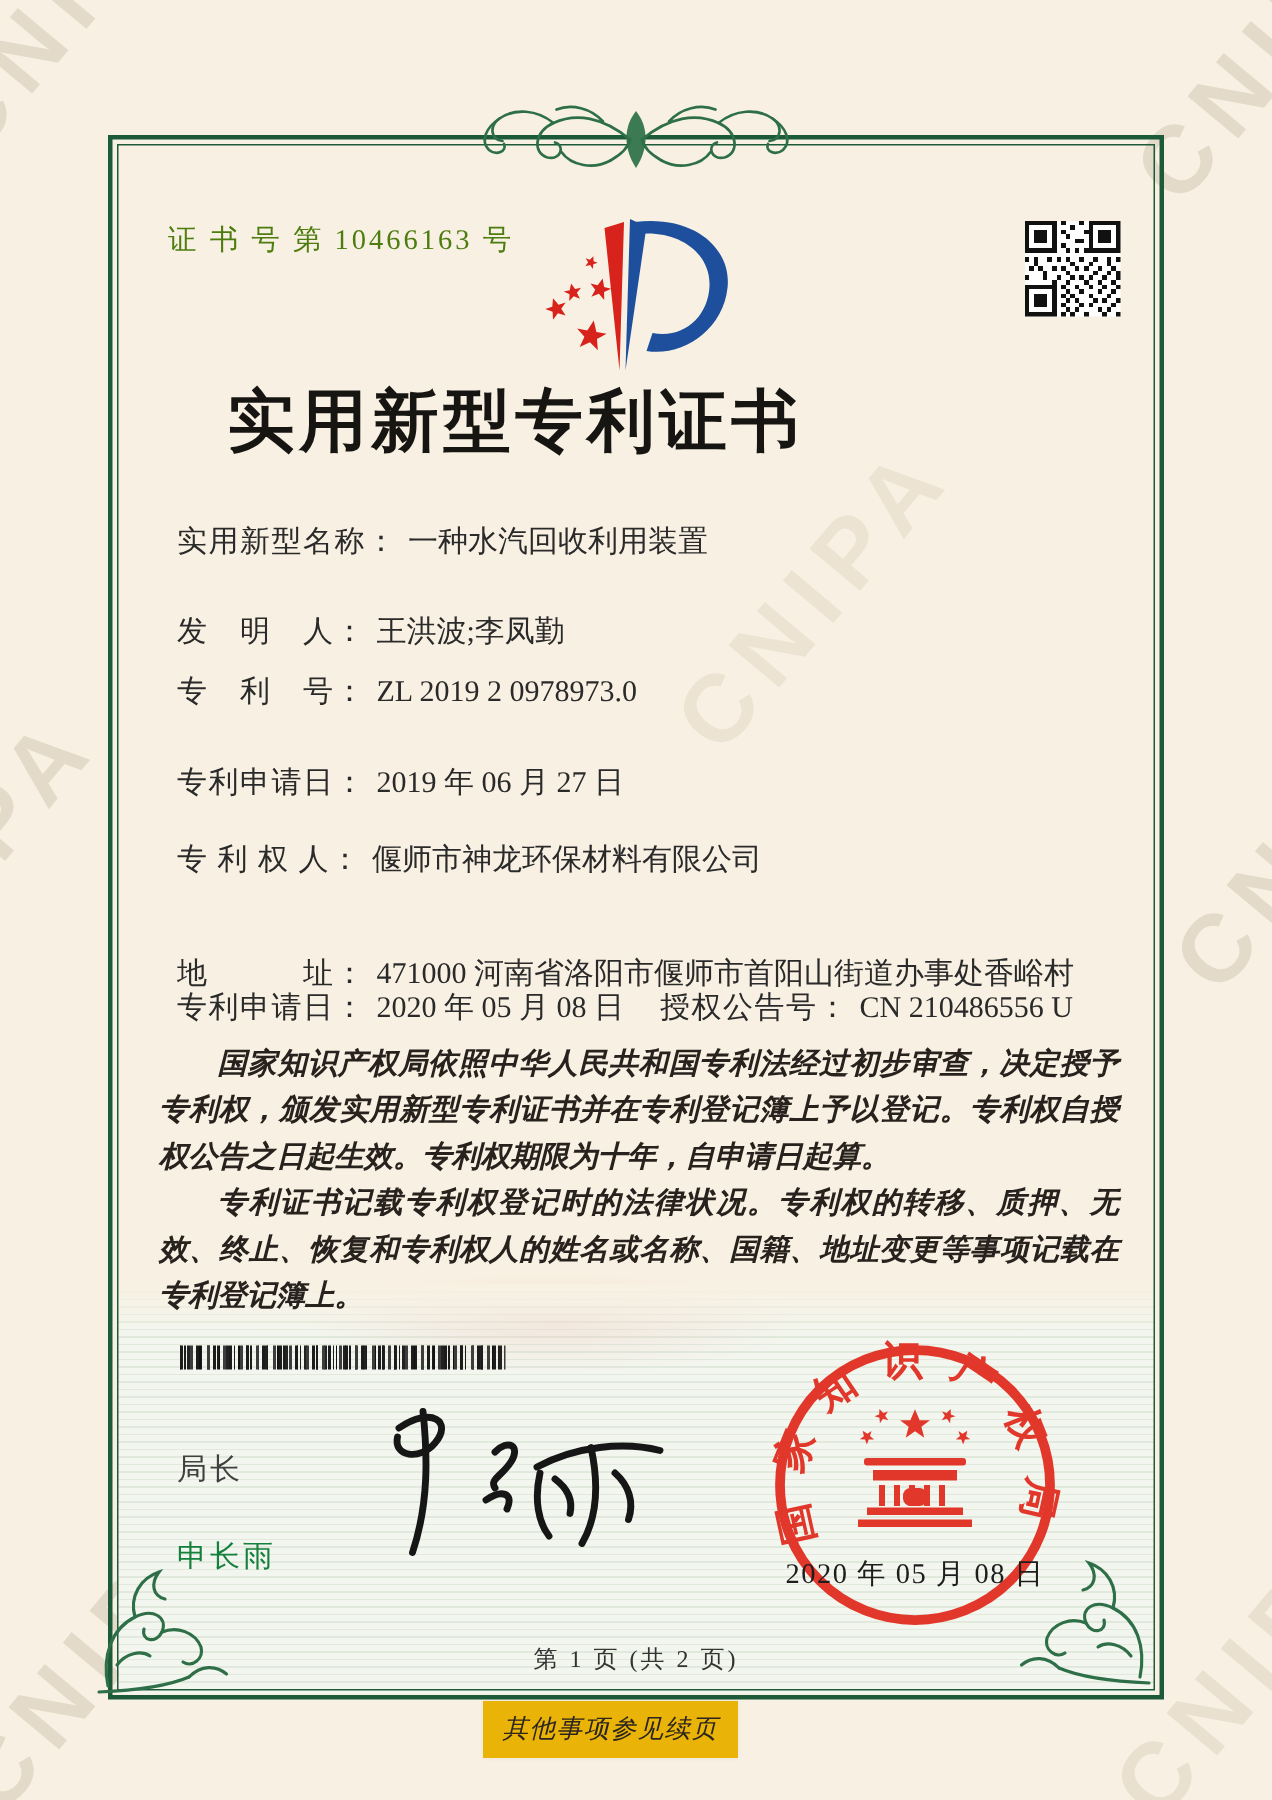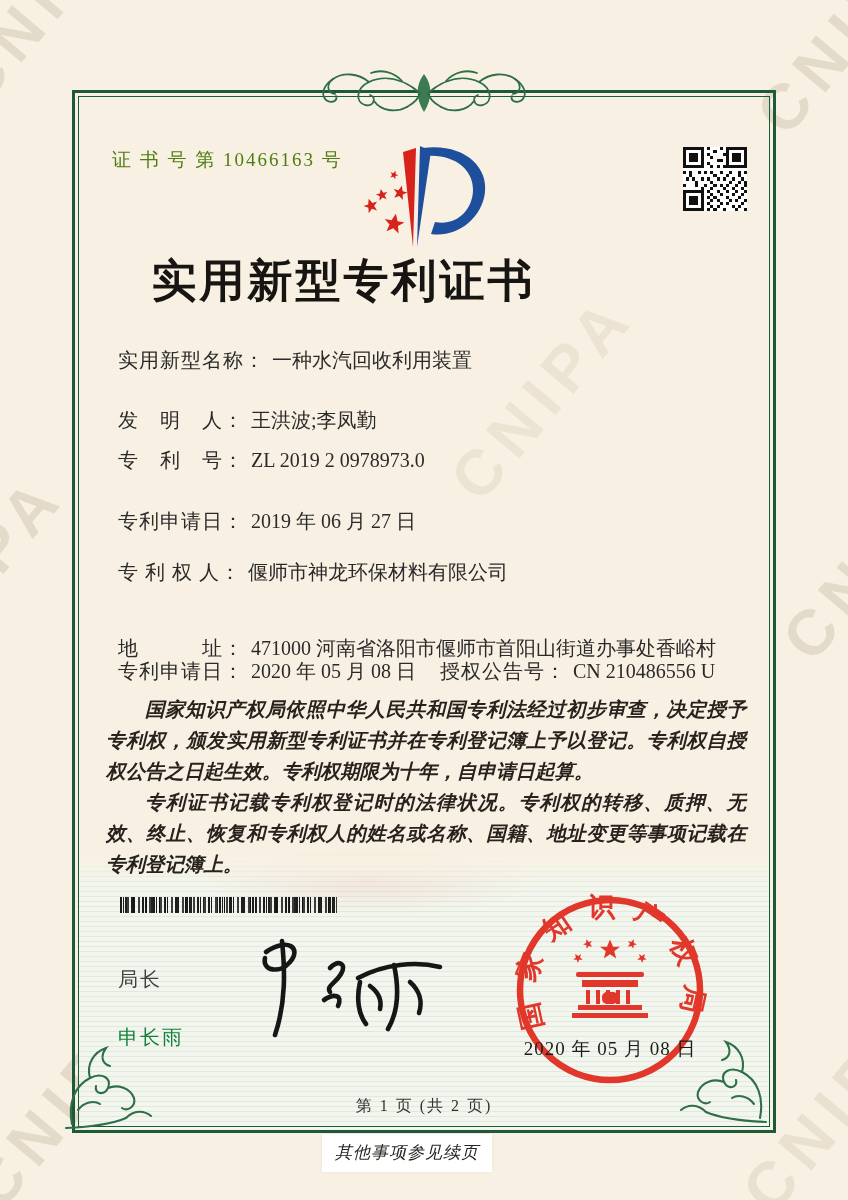--- a/index.html
+++ b/index.html
@@ -68,21 +68,21 @@
   .sig-script { position:absolute; left:238px; top:934px; z-index:3; }
 
   .seal { position:absolute; left:512px; top:892px; width:196px; height:196px; z-index:4; }
   .seal-date { position:absolute; left:512px; top:1036px; width:196px; text-align:center;
                font-size:19px; color:#1d1d1d; letter-spacing:1px; z-index:5; white-space:nowrap; }
 
   .page-num { position:absolute; left:274px; top:1096px; width:300px; text-align:center;
               font-size:16px; color:#333; letter-spacing:2px; z-index:3; }
 
   .cont-note { position:absolute; left:322px; top:1134px; width:170px; height:38px; z-index:5;
-               background:#ffffff; text-align:center; line-height:38px; font-size:17px;
+               background:#eab308; text-align:center; line-height:38px; font-size:17px;
                font-style:italic; color:#2a251f; letter-spacing:1px;
                box-shadow:0 0 4px rgba(0,0,0,0.05); }
 </style>
 </head>
 <body>
 
 <div class="page">
 
   <div class="wm wm1">CNIPA</div>
   <div class="wm wm2">CNIPA</div>

